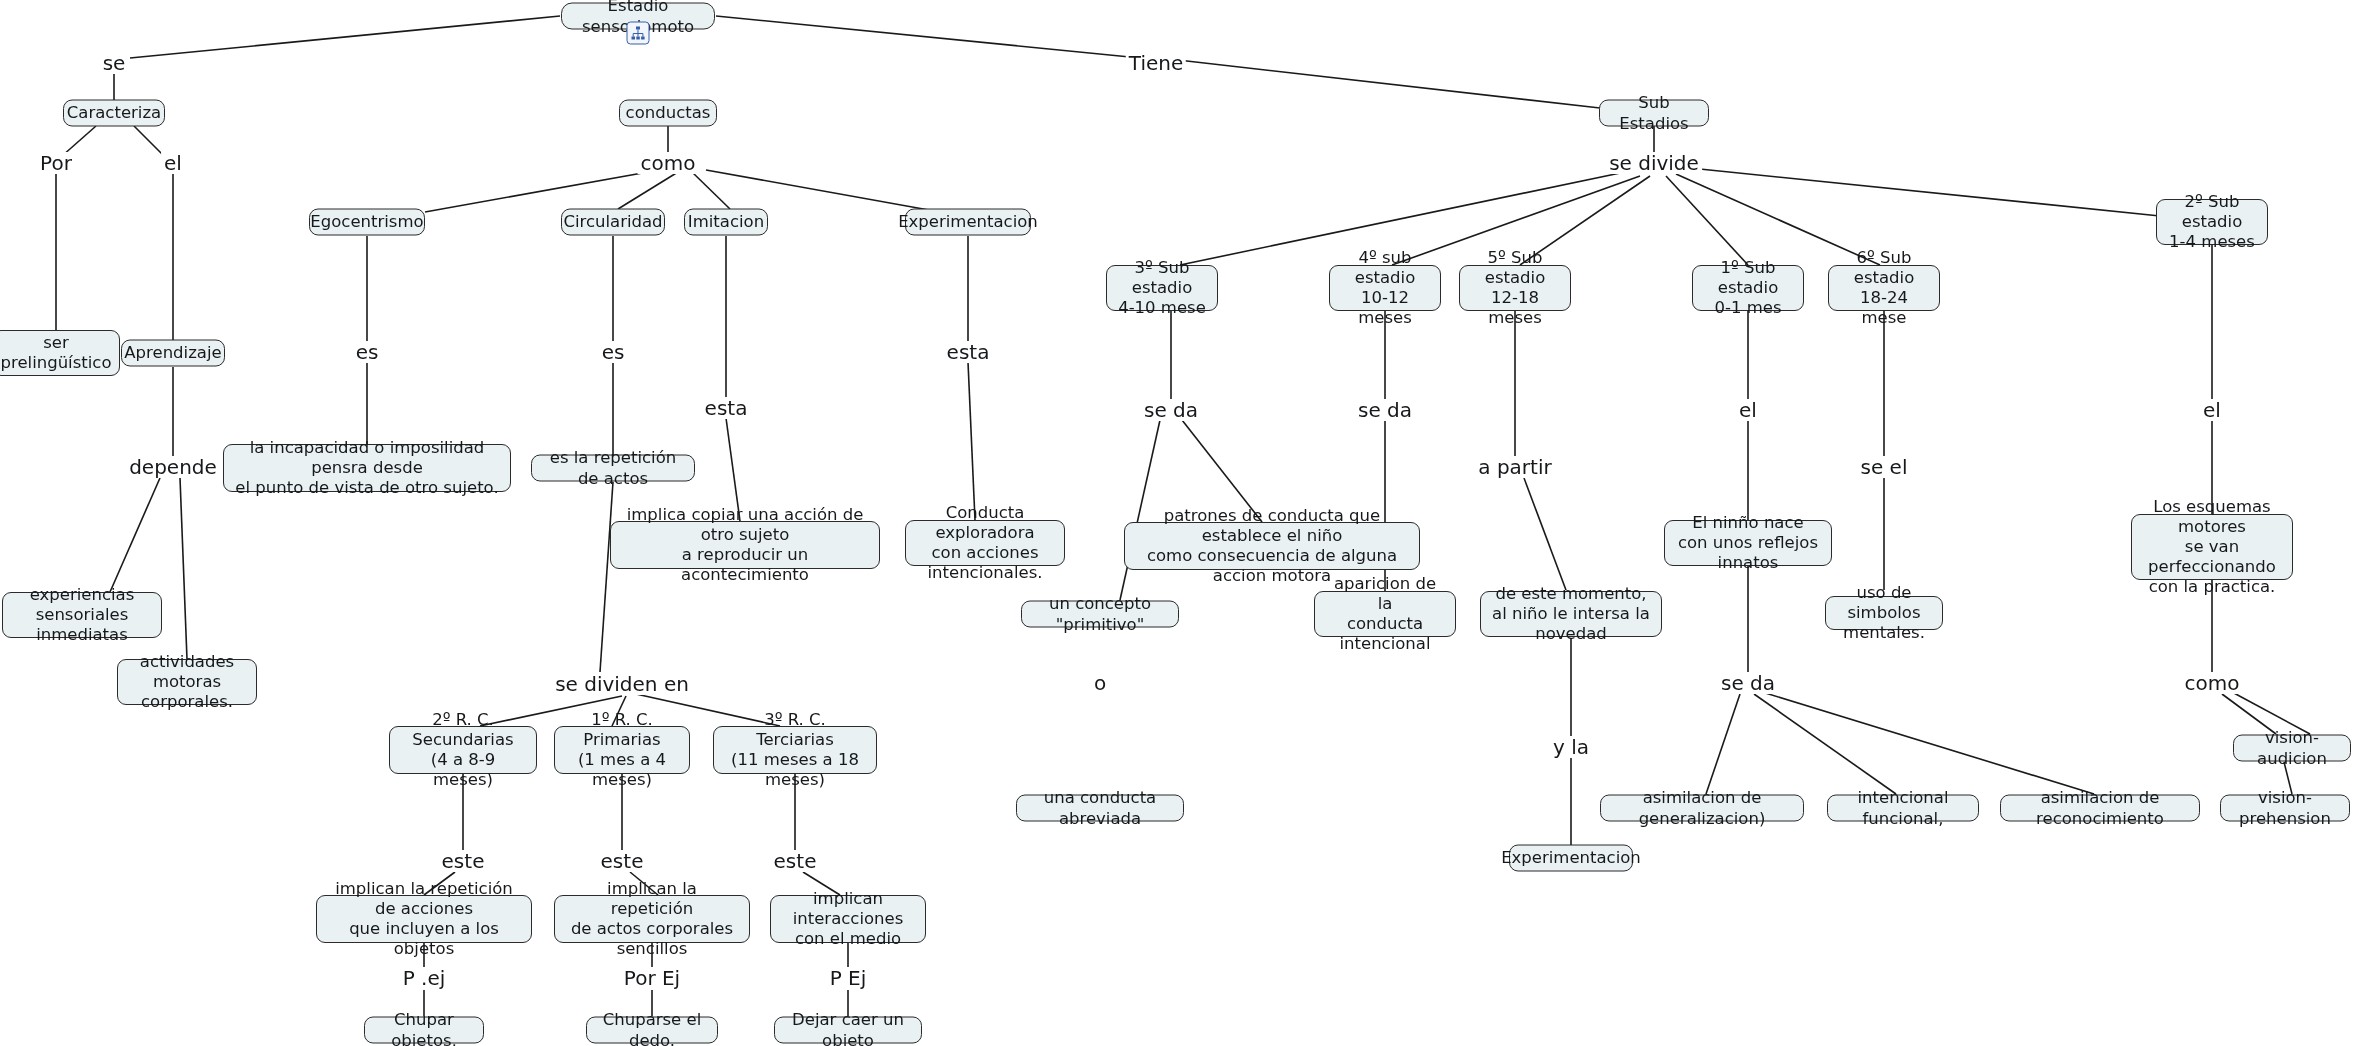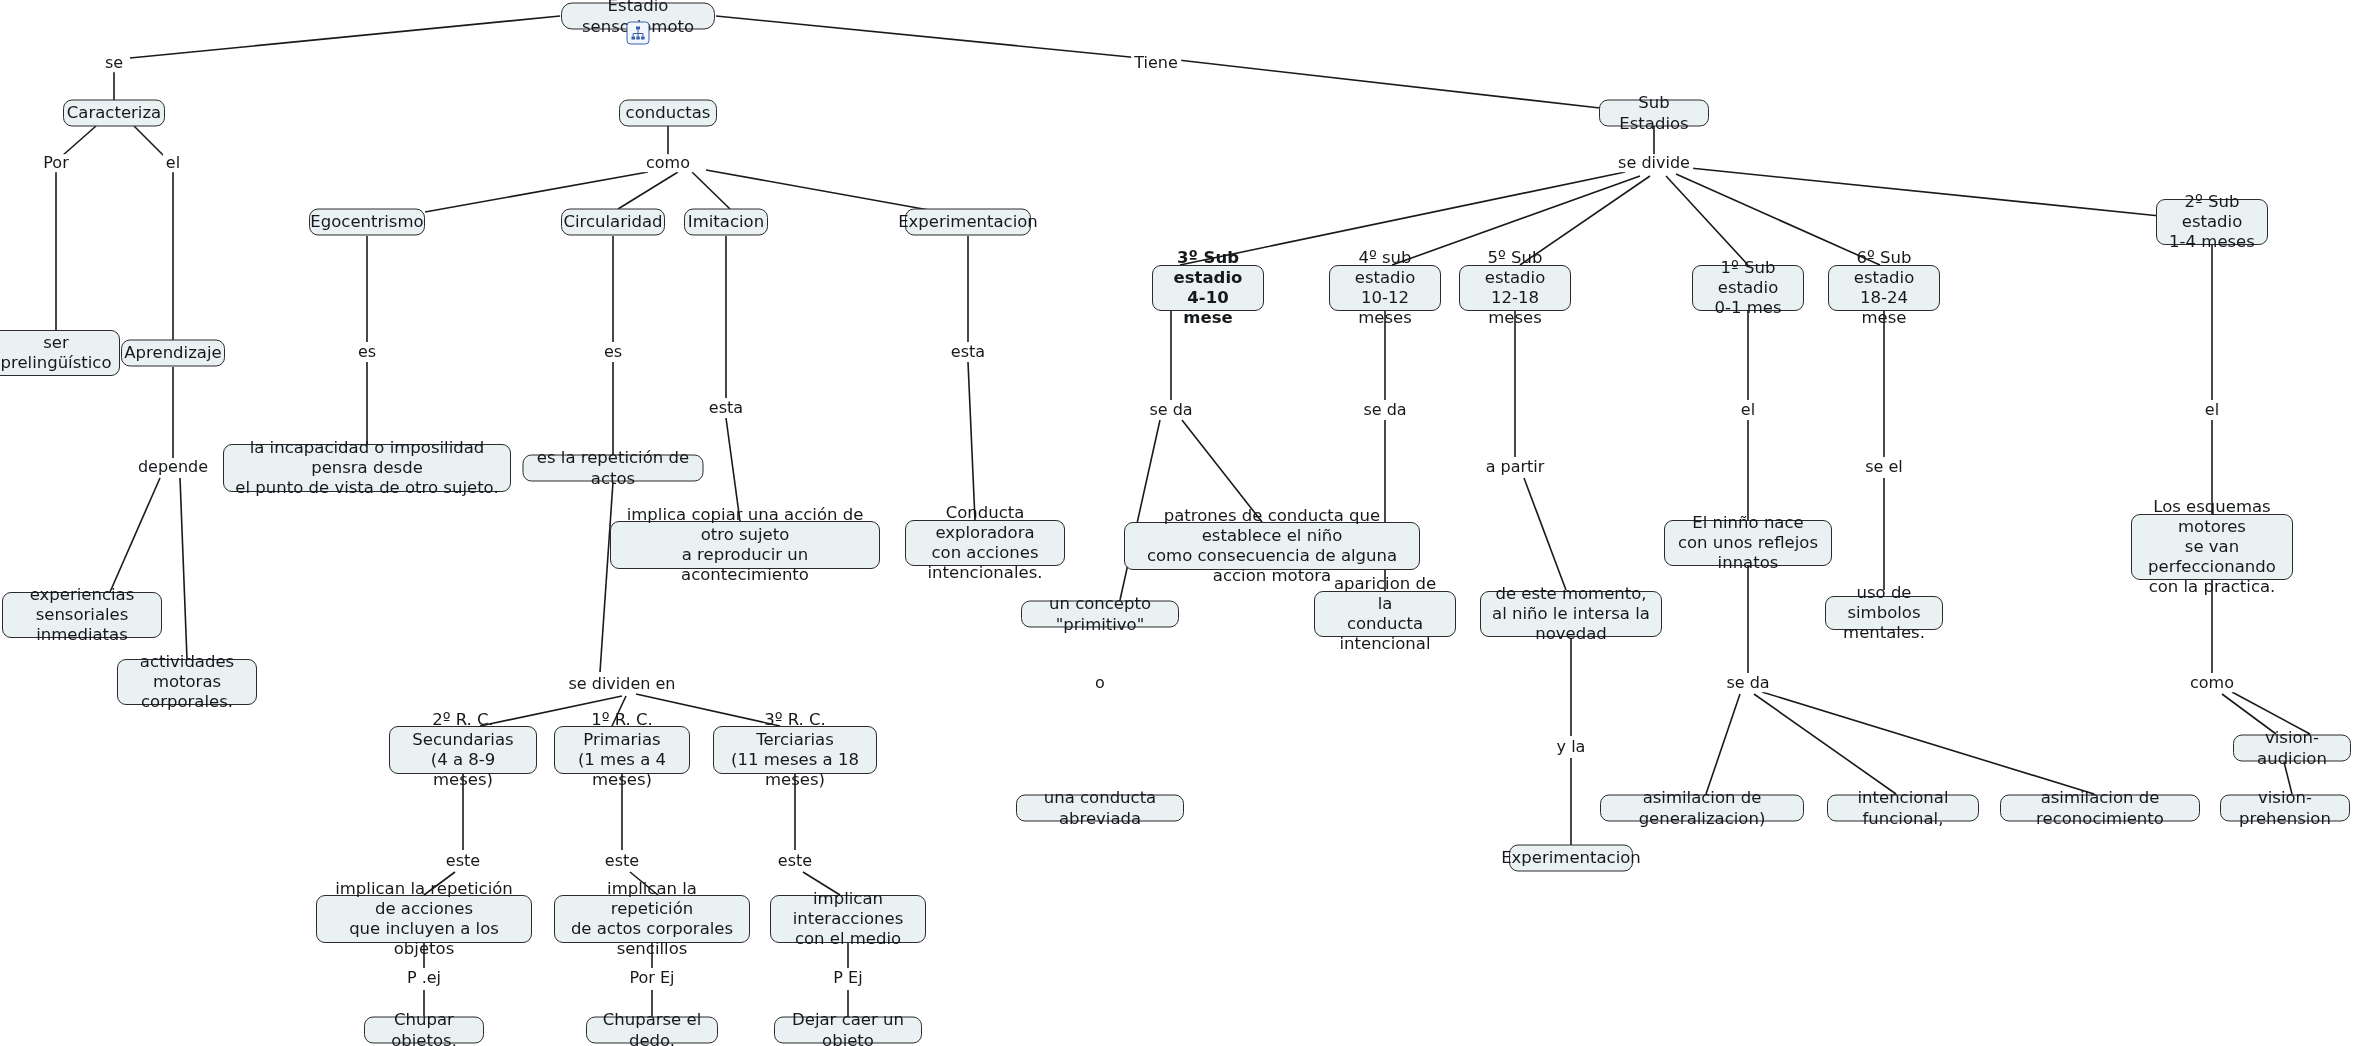--- a/index.html
+++ b/index.html
@@ -24,21 +24,21 @@
     padding:3px 9px;
     white-space:pre-line;
     transform:translate(-50%,-50%);
     box-shadow:0 0 0 0 rgba(0,0,0,0);
   }
   .node.root{border-radius:11px;}
   .lbl{
     position:absolute;
     transform:translate(-50%,-50%);
     color:#16191c;
-    font-size:16px;
+    font-size:20px;
     background:#ffffff;
     padding:0 3px;
     white-space:nowrap;
     line-height:1.1;
   }
   .treeicon{
     position:absolute;
     transform:translate(-50%,-50%);
     width:21px;height:21px;
     border:1.5px solid #3560a8;
@@ -136,26 +136,26 @@
       <div class="node" style="left: 82px; top: 615px; width: 160px; height: 46px;">experiencias
 sensoriales inmediatas</div>
       <div class="node" style="left: 187px; top: 682px; width: 140px; height: 46px;">actividades motoras
 corporales.</div>
       <div class="node" style="left: 367px; top: 222px; width: 116px; height: 27px;">Egocentrismo</div>
       <div class="node" style="left: 613px; top: 222px; width: 104px; height: 27px;">Circularidad</div>
       <div class="node" style="left: 726px; top: 222px; width: 84px; height: 27px;">Imitacion</div>
       <div class="node" style="left: 968px; top: 222px; width: 126px; height: 27px;">Experimentacion</div>
       <div class="node" style="left: 367px; top: 468px; width: 288px; height: 48px;">la incapacidad o imposilidad pensra desde
 el punto de vista de otro sujeto.</div>
-      <div class="node" style="left: 613px; top: 468px; width: 181px; height: 27px;">es la repetición de actos</div>
+      <div class="node" style="left: 613px; top: 468px; width: 164px; height: 27px;">es la repetición de actos</div>
       <div class="node" style="left: 745px; top: 545px; width: 270px; height: 48px;">implica copiar una acción de otro sujeto
 a reproducir un acontecimiento</div>
       <div class="node" style="left: 985px; top: 543px; width: 160px; height: 46px;">Conducta exploradora
 con acciones intencionales.</div>
-      <div class="node" style="left: 1208px; top: 288px; width: 112px; height: 46px; font-weight: bold;">3º Sub estadio
+      <div class="node" style="left: 1162px; top: 288px; width: 112px; height: 46px;">3º Sub estadio
 4-10 mese</div>
       <div class="node" style="left: 1385px; top: 288px; width: 112px; height: 46px;">4º sub estadio
 10-12 meses</div>
       <div class="node" style="left: 1515px; top: 288px; width: 112px; height: 46px;">5º Sub estadio
 12-18 meses</div>
       <div class="node" style="left: 1748px; top: 288px; width: 112px; height: 46px;">1º Sub estadio
 0-1 mes</div>
       <div class="node" style="left: 1884px; top: 288px; width: 112px; height: 46px;">6º Sub estadio
 18-24 mese</div>
       <div class="node" style="left: 2212px; top: 222px; width: 112px; height: 46px;">2º Sub estadio

